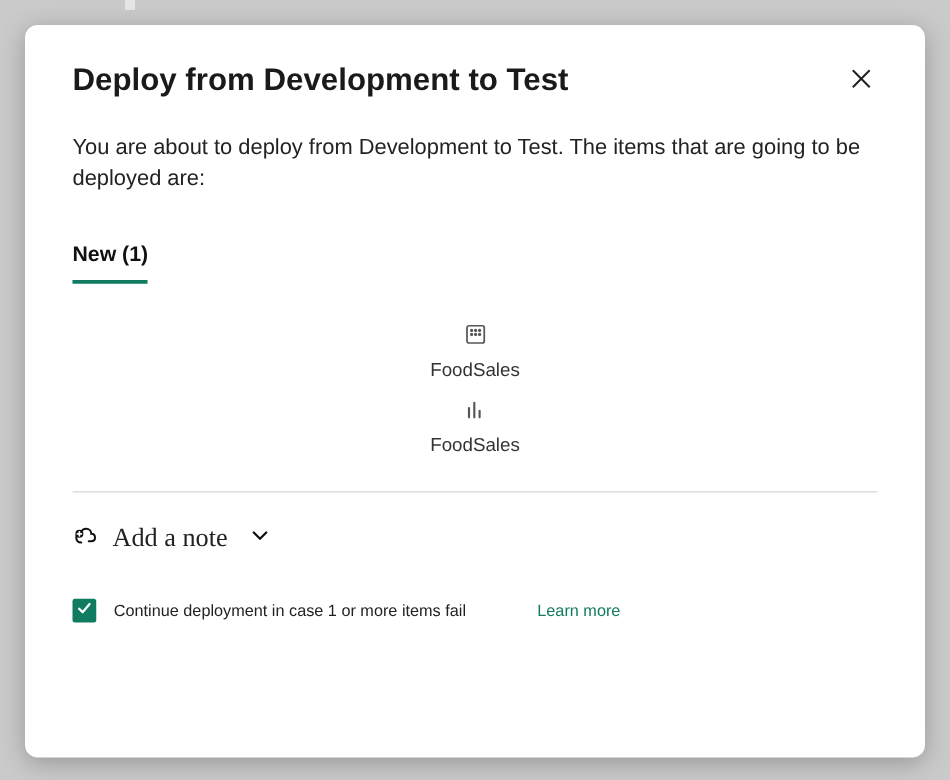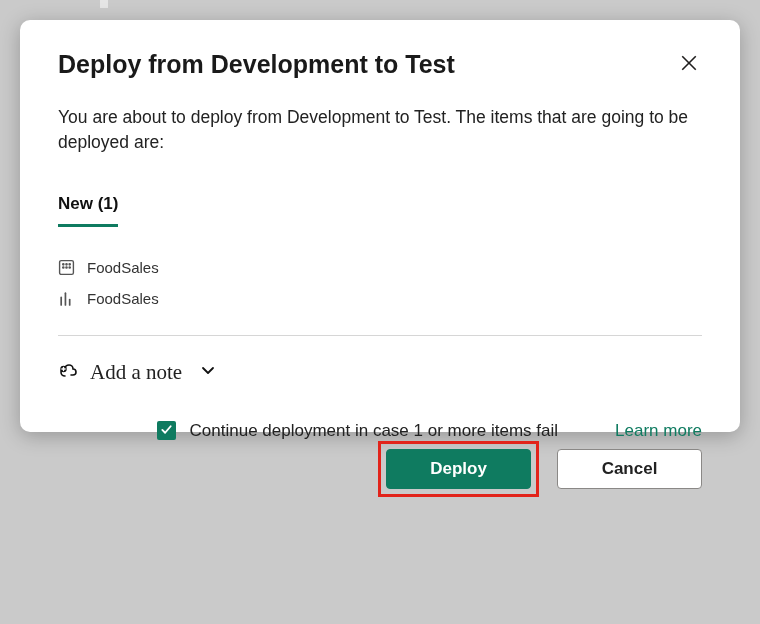--- a/index.html
+++ b/index.html
@@ -2,45 +2,45 @@
 <html><head>
   <meta charset="utf-8">
   <style>
     * { box-sizing: border-box; margin: 0; padding: 0; }
     html, body { width: 760px; height: 624px; font-family: "Segoe UI", Arial, sans-serif; background: #cacaca; overflow: hidden; }
     .backdrop { position: absolute; inset: 0; background: #cacaca; }
     .bg-text { position: absolute; top: 0px; left: 100px; color: #555; font-size: 14px; padding: 4px; background: #e5e5e5; }
     .dialog {
       position: absolute;
       top: 20px; left: 20px;
-      width: 720px; height: 412px;
+      width: 720px; height: 586px;
       background: #fff;
       border-radius: 10px;
       box-shadow: 0 4px 20px rgba(0,0,0,0.25);
       padding: 30px 38px 30px 38px;
       display: flex;
       flex-direction: column;
     }
     .dialog-header { display: flex; justify-content: space-between; align-items: flex-start; }
     .dialog-title { font-size: 25px; font-weight: 700; color: #1a1a1a; }
     .close-btn { background: none; border: none; cursor: pointer; padding: 4px; color: #201f1e; }
     .close-btn svg { width: 18px; height: 18px; display: block; }
     .description { margin-top: 26px; font-size: 17.5px; color: #222; line-height: 1.45; }
     .tabs { margin-top: 38px; display: flex; border-bottom: 0 solid transparent; }
     .tab { font-size: 17px; font-weight: 700; color: #111; padding: 0 0 10px 0; border-bottom: 3px solid #0f7b60; }
     .items { margin-top: 32px; display: flex; flex-direction: column; gap: 14px; }
-    .item-row { display: flex; align-items: center; gap: 12px; font-size: 15px; color: #333; }
+    .item-row { display: flex; align-items: center; gap: 12px; font-size: 15px; color: #333; flex-direction: column; }
     .item-icon { width: 17px; height: 17px; color: #555; flex: 0 0 17px; display: flex; align-items: center; justify-content: center; }
     .divider { border: none; border-top: 1px solid #d6d6d6; margin-top: 28px; }
     .add-note-row { margin-top: 24px; display: flex; align-items: center; gap: 12px; cursor: pointer; }
     .add-note-icon { width: 20px; height: 20px; }
     .add-note-label { font-size: 21px; color: #222; font-family: Liberation Serif, serif; }
     .chevron { margin-left: 6px; }
     .chevron svg { width: 16px; height: 16px; }
-    .continue-row { margin-top: 36px; display: flex; align-items: center; gap: 14px; font-size: 17px; justify-content: flex-end; }
+    .continue-row { margin-top: 36px; display: flex; align-items: center; gap: 14px; font-size: 13px; }
     .checkbox { width: 19px; height: 19px; background: #0f7b60; border-radius: 2px; display: flex; align-items: center; justify-content: center; cursor: pointer; flex: 0 0 19px; }
     .checkbox svg { width: 13px; height: 13px; color: #fff; }
     .continue-label { color: #222; }
     .learn-more { color: #0f7b60; margin-left: 22px; cursor: pointer; text-decoration: none; padding-left: 21px; }
     .button-row { margin-top: auto; display: flex; justify-content: flex-end; gap: 18px; align-items: center; }
     .deploy-wrap { border: 3px solid #e2231a; padding: 5px; }
     .btn { font-size: 17px; font-weight: 600; padding: 9px 0; width: 145px; text-align: center; border-radius: 4px; cursor: pointer; }
     .btn-primary { background: #0f7b60; color: #fff; border: 1px solid #0f7b60; }
     .btn-secondary { background: #fff; color: #222; border: 1px solid #8a8886; }
   </style>
@@ -126,20 +126,14 @@
       <span>
         <svg viewBox="0 0 14 14" fill="none" stroke="currentColor" stroke-width="2" stroke-linecap="round" stroke-linejoin="round">
           <polyline points="2.5,7.5 5.5,10.5 11.5,3.5"></polyline>
         </svg>
       </span>
     </div>
     <span class="continue-label">Continue deployment in case 1 or more items fail</span>
     <a class="learn-more">Learn more</a>
   </div>
 
-  <div class="button-row">
-    <div class="deploy-wrap">
-      <button class="btn btn-primary">Deploy</button>
-    </div>
-    <button class="btn btn-secondary">Cancel</button>
-  </div>
 
 </div>
 
 </body></html>

